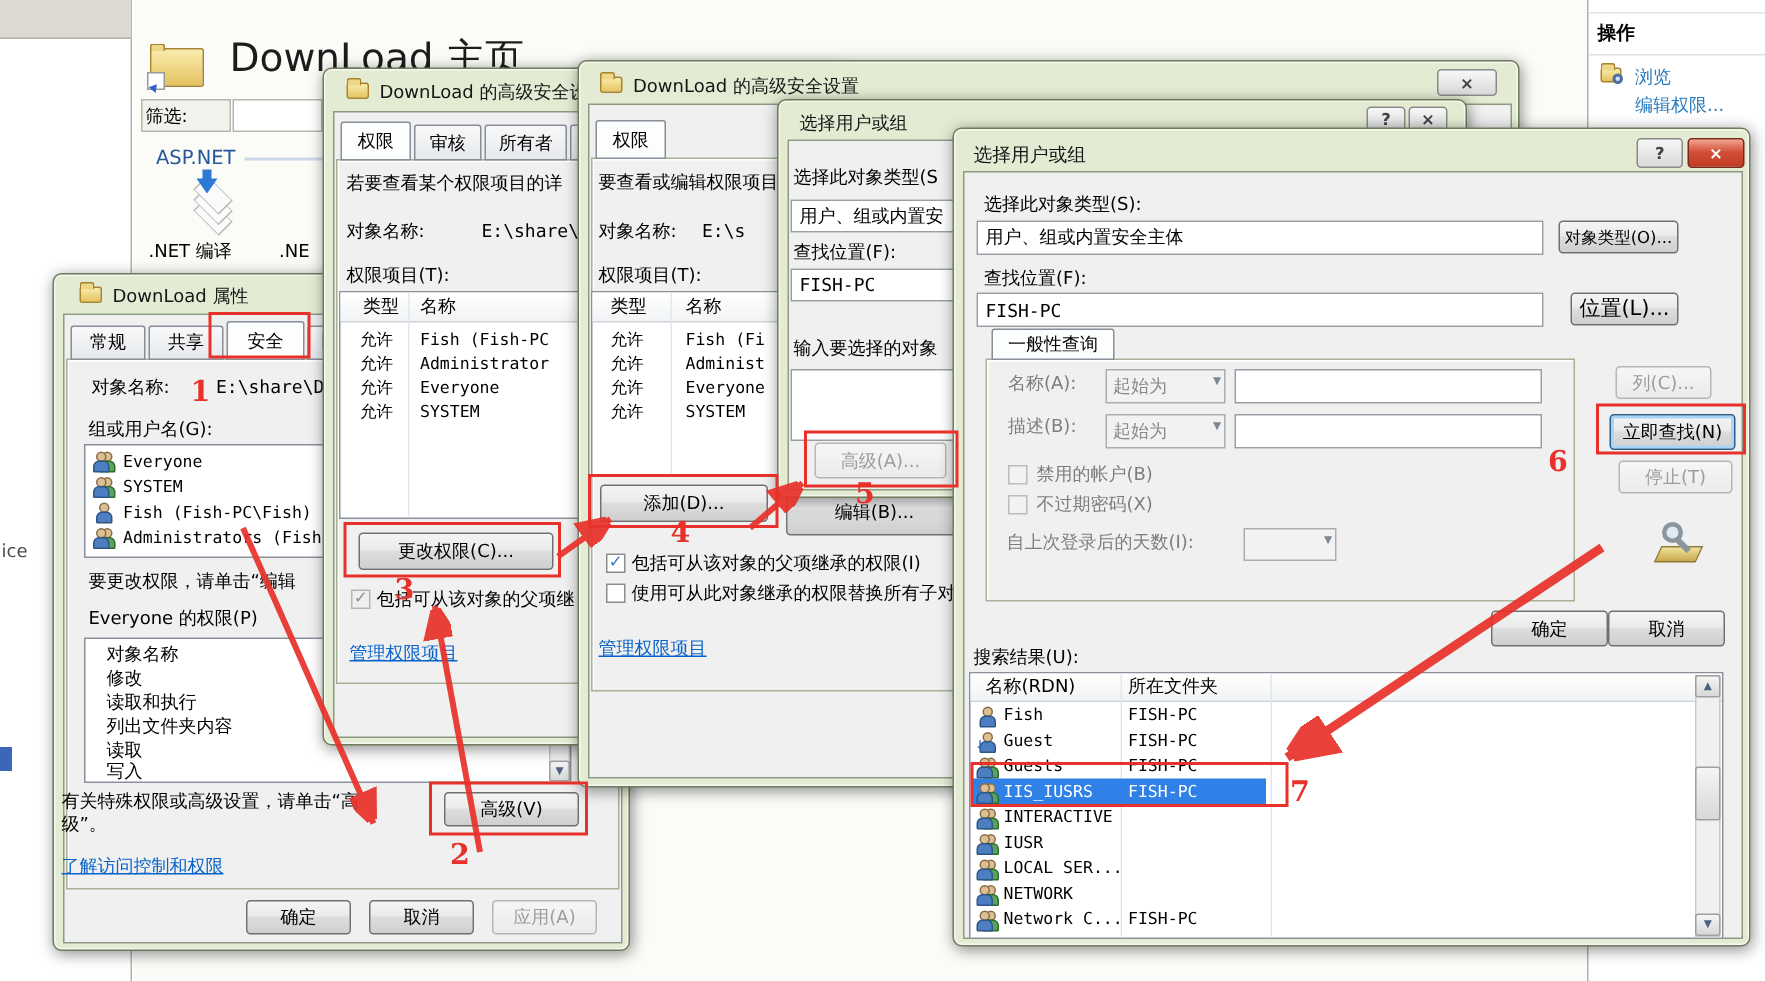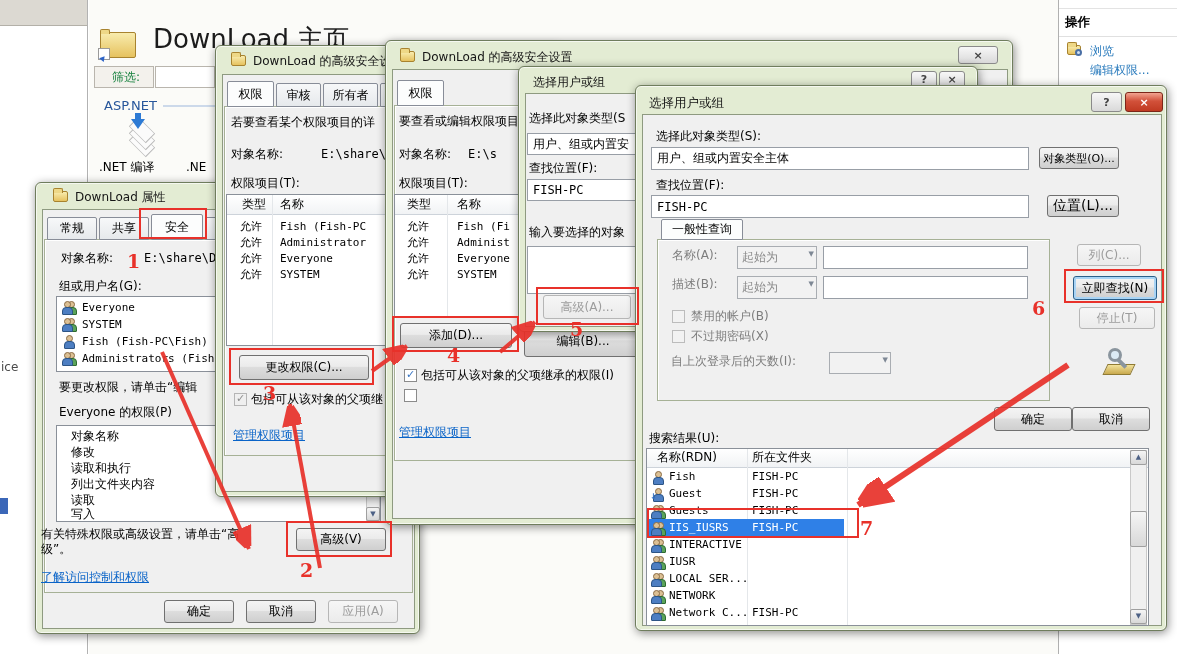--- a/index.html
+++ b/index.html
@@ -75,21 +75,21 @@
     <div class="abs" style="left:0;top:0;width:87px;height:26px;background:#dcd9d2;border-bottom:1px solid #b3b0a8"></div>
     <span class="lbl" style="left:1px;top:360px;color:#4a4a4a">ice</span>
     <div class="abs" style="left:0;top:498px;width:8px;height:16px;background:#3b67b8"></div>
   </div>
 
   <div class="abs" style="left:89px;top:0;width:969px;height:654px;background:#fbfbf8">
     <span class="fold" style="left:11px;top:32px;width:36px;height:26px"></span>
     <span class="shortcut" style="left:9px;top:48px"></span>
     <div class="lbl" style="left:64px;top:32px;font-size:26px;color:#1c1c1c">DownLoad 主页</div>
     <div class="abs" style="left:5px;top:66px;width:60px;height:22px;background:#f3f1ec;border:1px solid #b9b5ad"></div>
-    <span class="lbl" style="left:23px;top:70px;color:#15803d">筛选:</span>
+    <span class="lbl" style="left:8px;top:70px;color:#000000">筛选:</span>
     <div class="abs" style="left:66px;top:66px;width:60px;height:22px;background:#fff;border:1px solid #b9b5ad"></div>
     <span class="lbl" style="left:15px;top:98px;color:#27569b;font-size:13px">ASP.NET</span>
     <div class="abs" style="left:74px;top:105px;width:52px;height:2px;background:#ccd9ea"></div>
 
     <div class="abs" style="left:31px;top:112px;width:46px;height:46px">
       <i class="layer" style="left:10px;top:20px"></i>
       <i class="layer" style="left:10px;top:13px"></i>
       <i class="layer" style="left:10px;top:6px"></i>
       <i class="downstem" style="left:15px;top:1px"></i>
       <i class="downarr" style="left:11px;top:7px"></i>
@@ -218,20 +218,21 @@
       <span class="lbl" style="left:12px;top:56px;font-size:11px">允许</span>
       <span class="lbl mono" style="left:62px;top:56px;font-size:11px">Everyone</span>
       <span class="lbl" style="left:12px;top:72px;font-size:11px">允许</span>
       <span class="lbl mono" style="left:62px;top:72px;font-size:11px">SYSTEM</span>
     </div>
     <div class="btn" style="left:14px;top:282px;width:112px;height:25px">添加(D)...</div>
     <div class="btn" style="left:138px;top:284px;width:118px;height:32px">编辑(B)...</div>
     <span class="cb checked" style="left:18px;top:328px"></span>
     <span class="lbl" style="left:35px;top:327px">包括可从该对象的父项继承的权限(I)</span>
     <span class="cb" style="left:18px;top:348px"></span>
+    <span class="lbl" style="left:35px;top:347px">使用可从此对象继承的权限替换所有子对</span>
     <span class="lbl link" style="left:13px;top:384px">管理权限项目</span>
   </div>
 
   <div class="dlg" style="left:518px;top:66px;width:460px;height:266px;z-index:50">
     <span class="ttext" style="left:14px;top:7px">选择用户或组</span>
     <div class="closebtn" style="left:392px;top:4px;width:26px;height:17px">?</div>
     <div class="closebtn" style="left:420px;top:4px;width:26px;height:17px">×</div>
     <div class="client" style="left:6px;top:26px;width:448px;height:234px"></div>
     <span class="lbl" style="left:10px;top:44px">选择此对象类型(S</span>
     <div class="field" style="left:8px;top:66px;width:440px;height:22px">用户、组或内置安</div>

